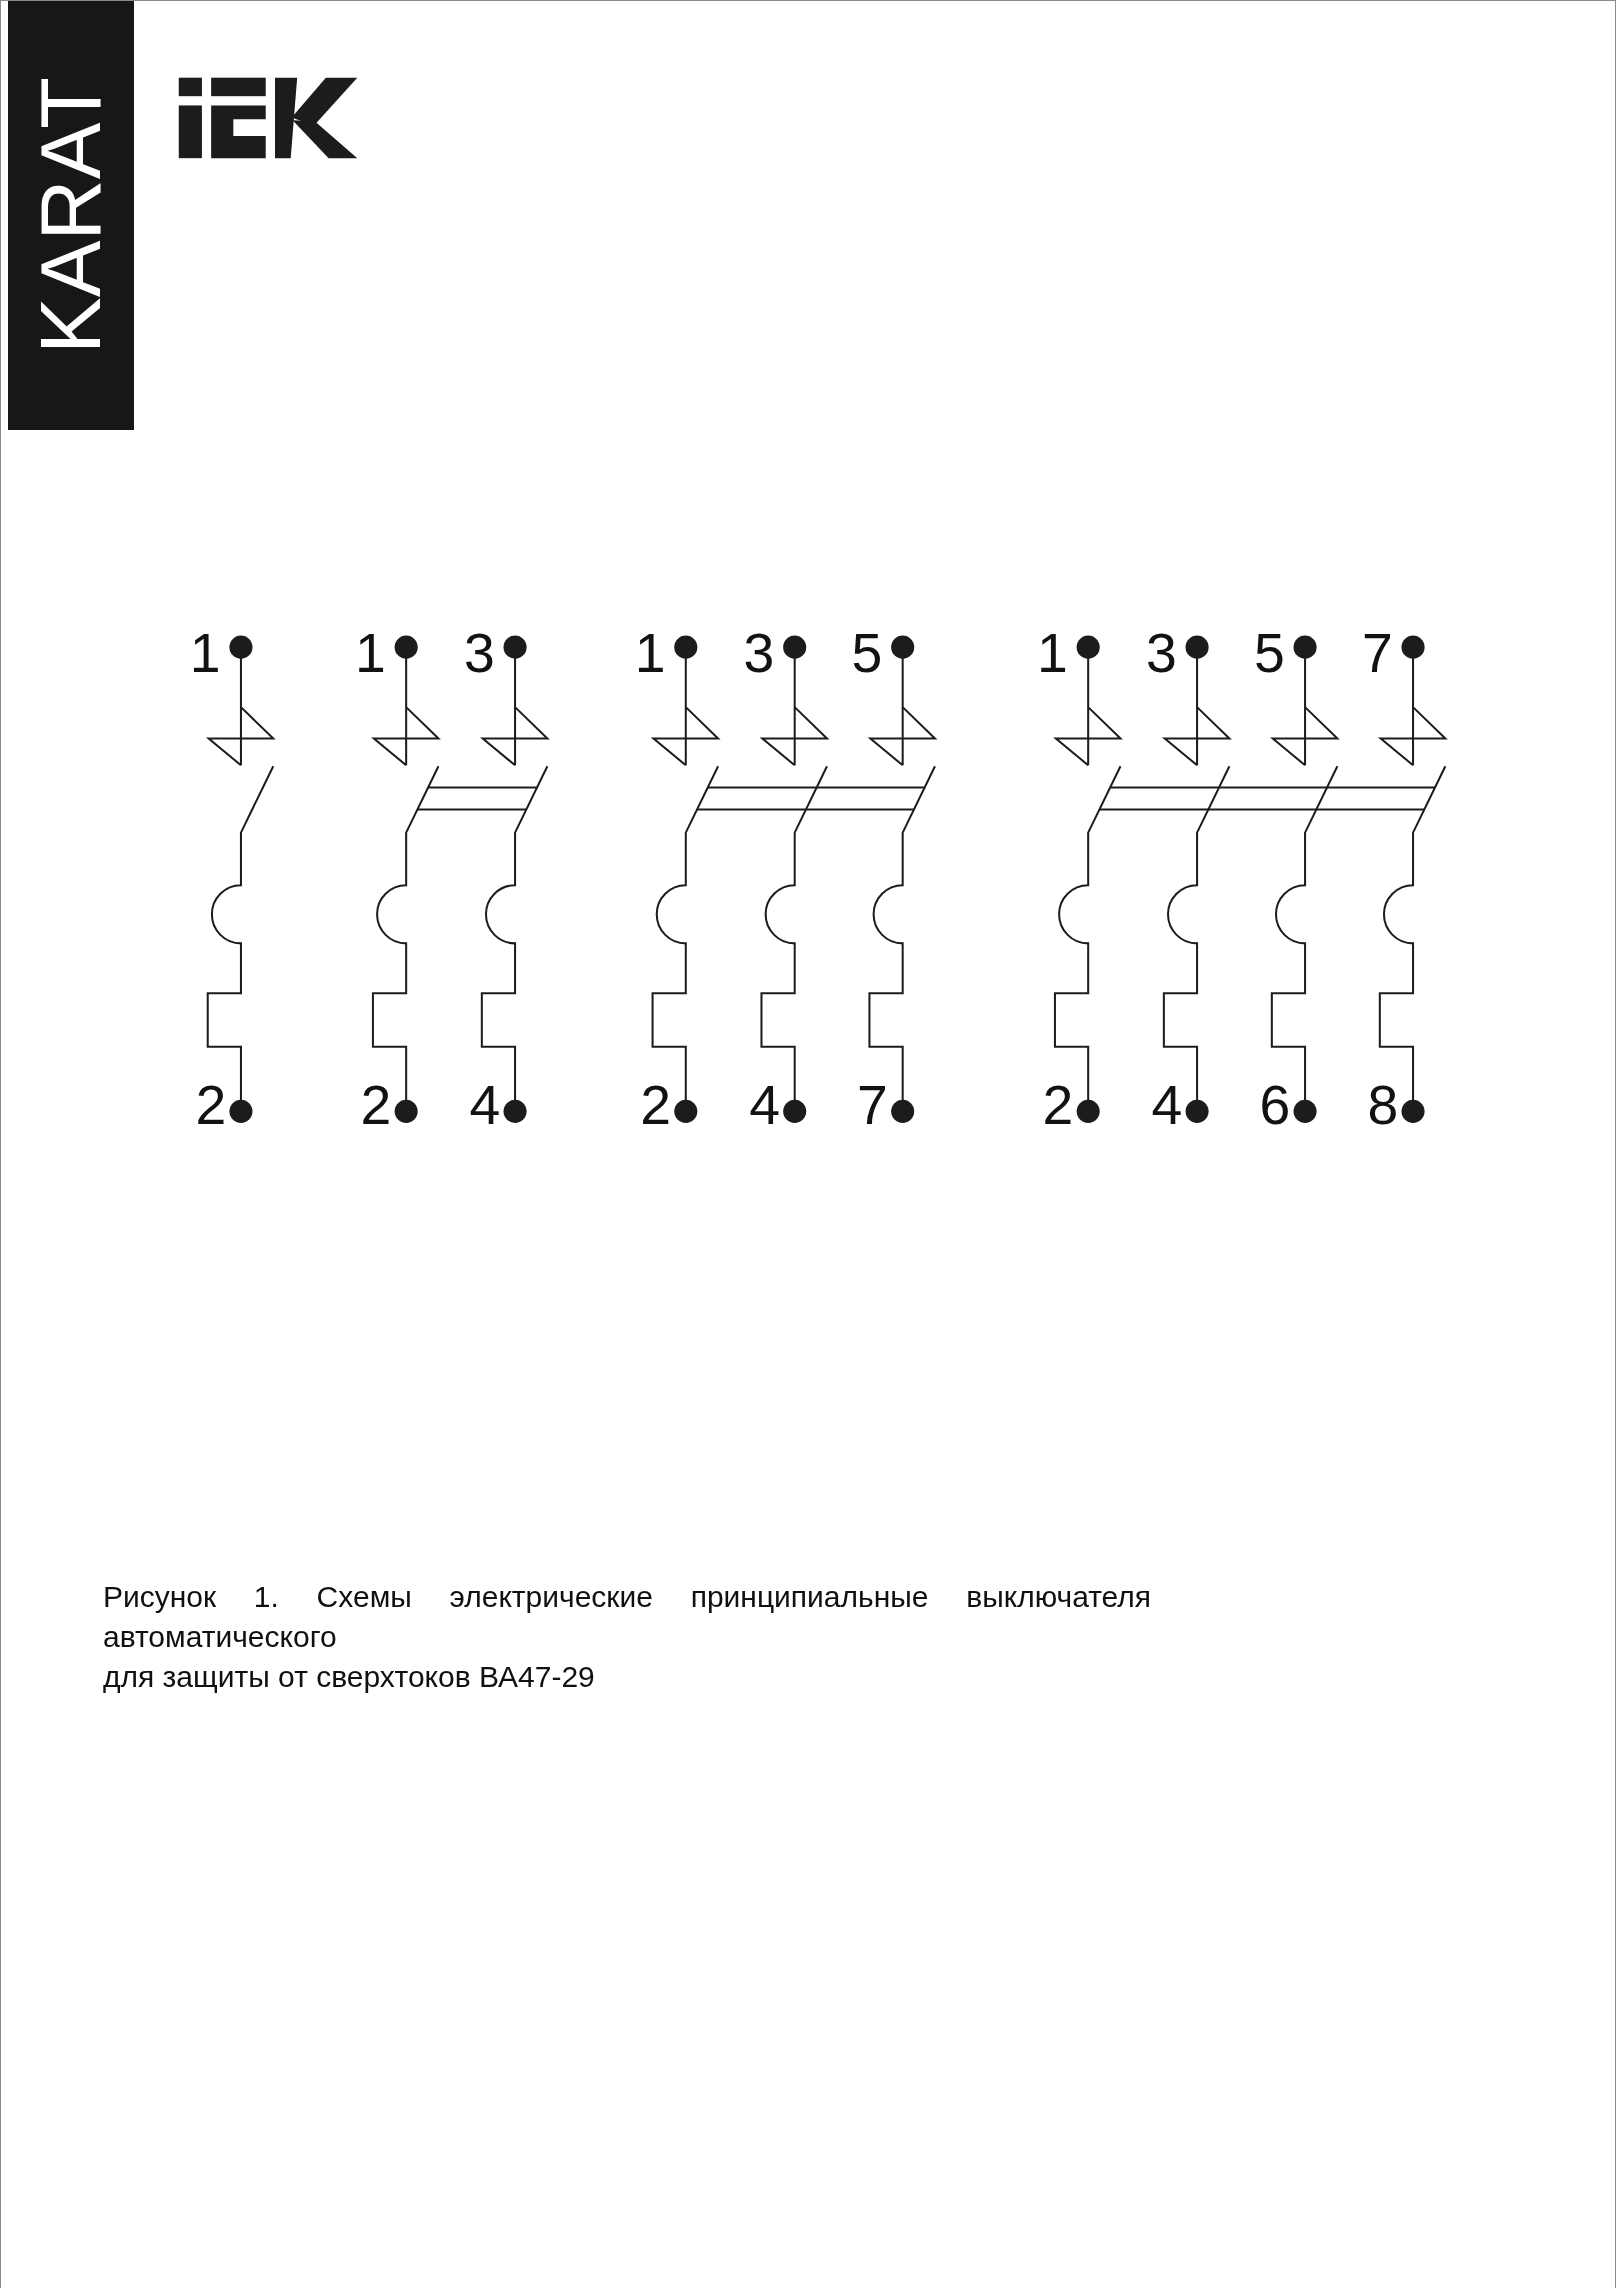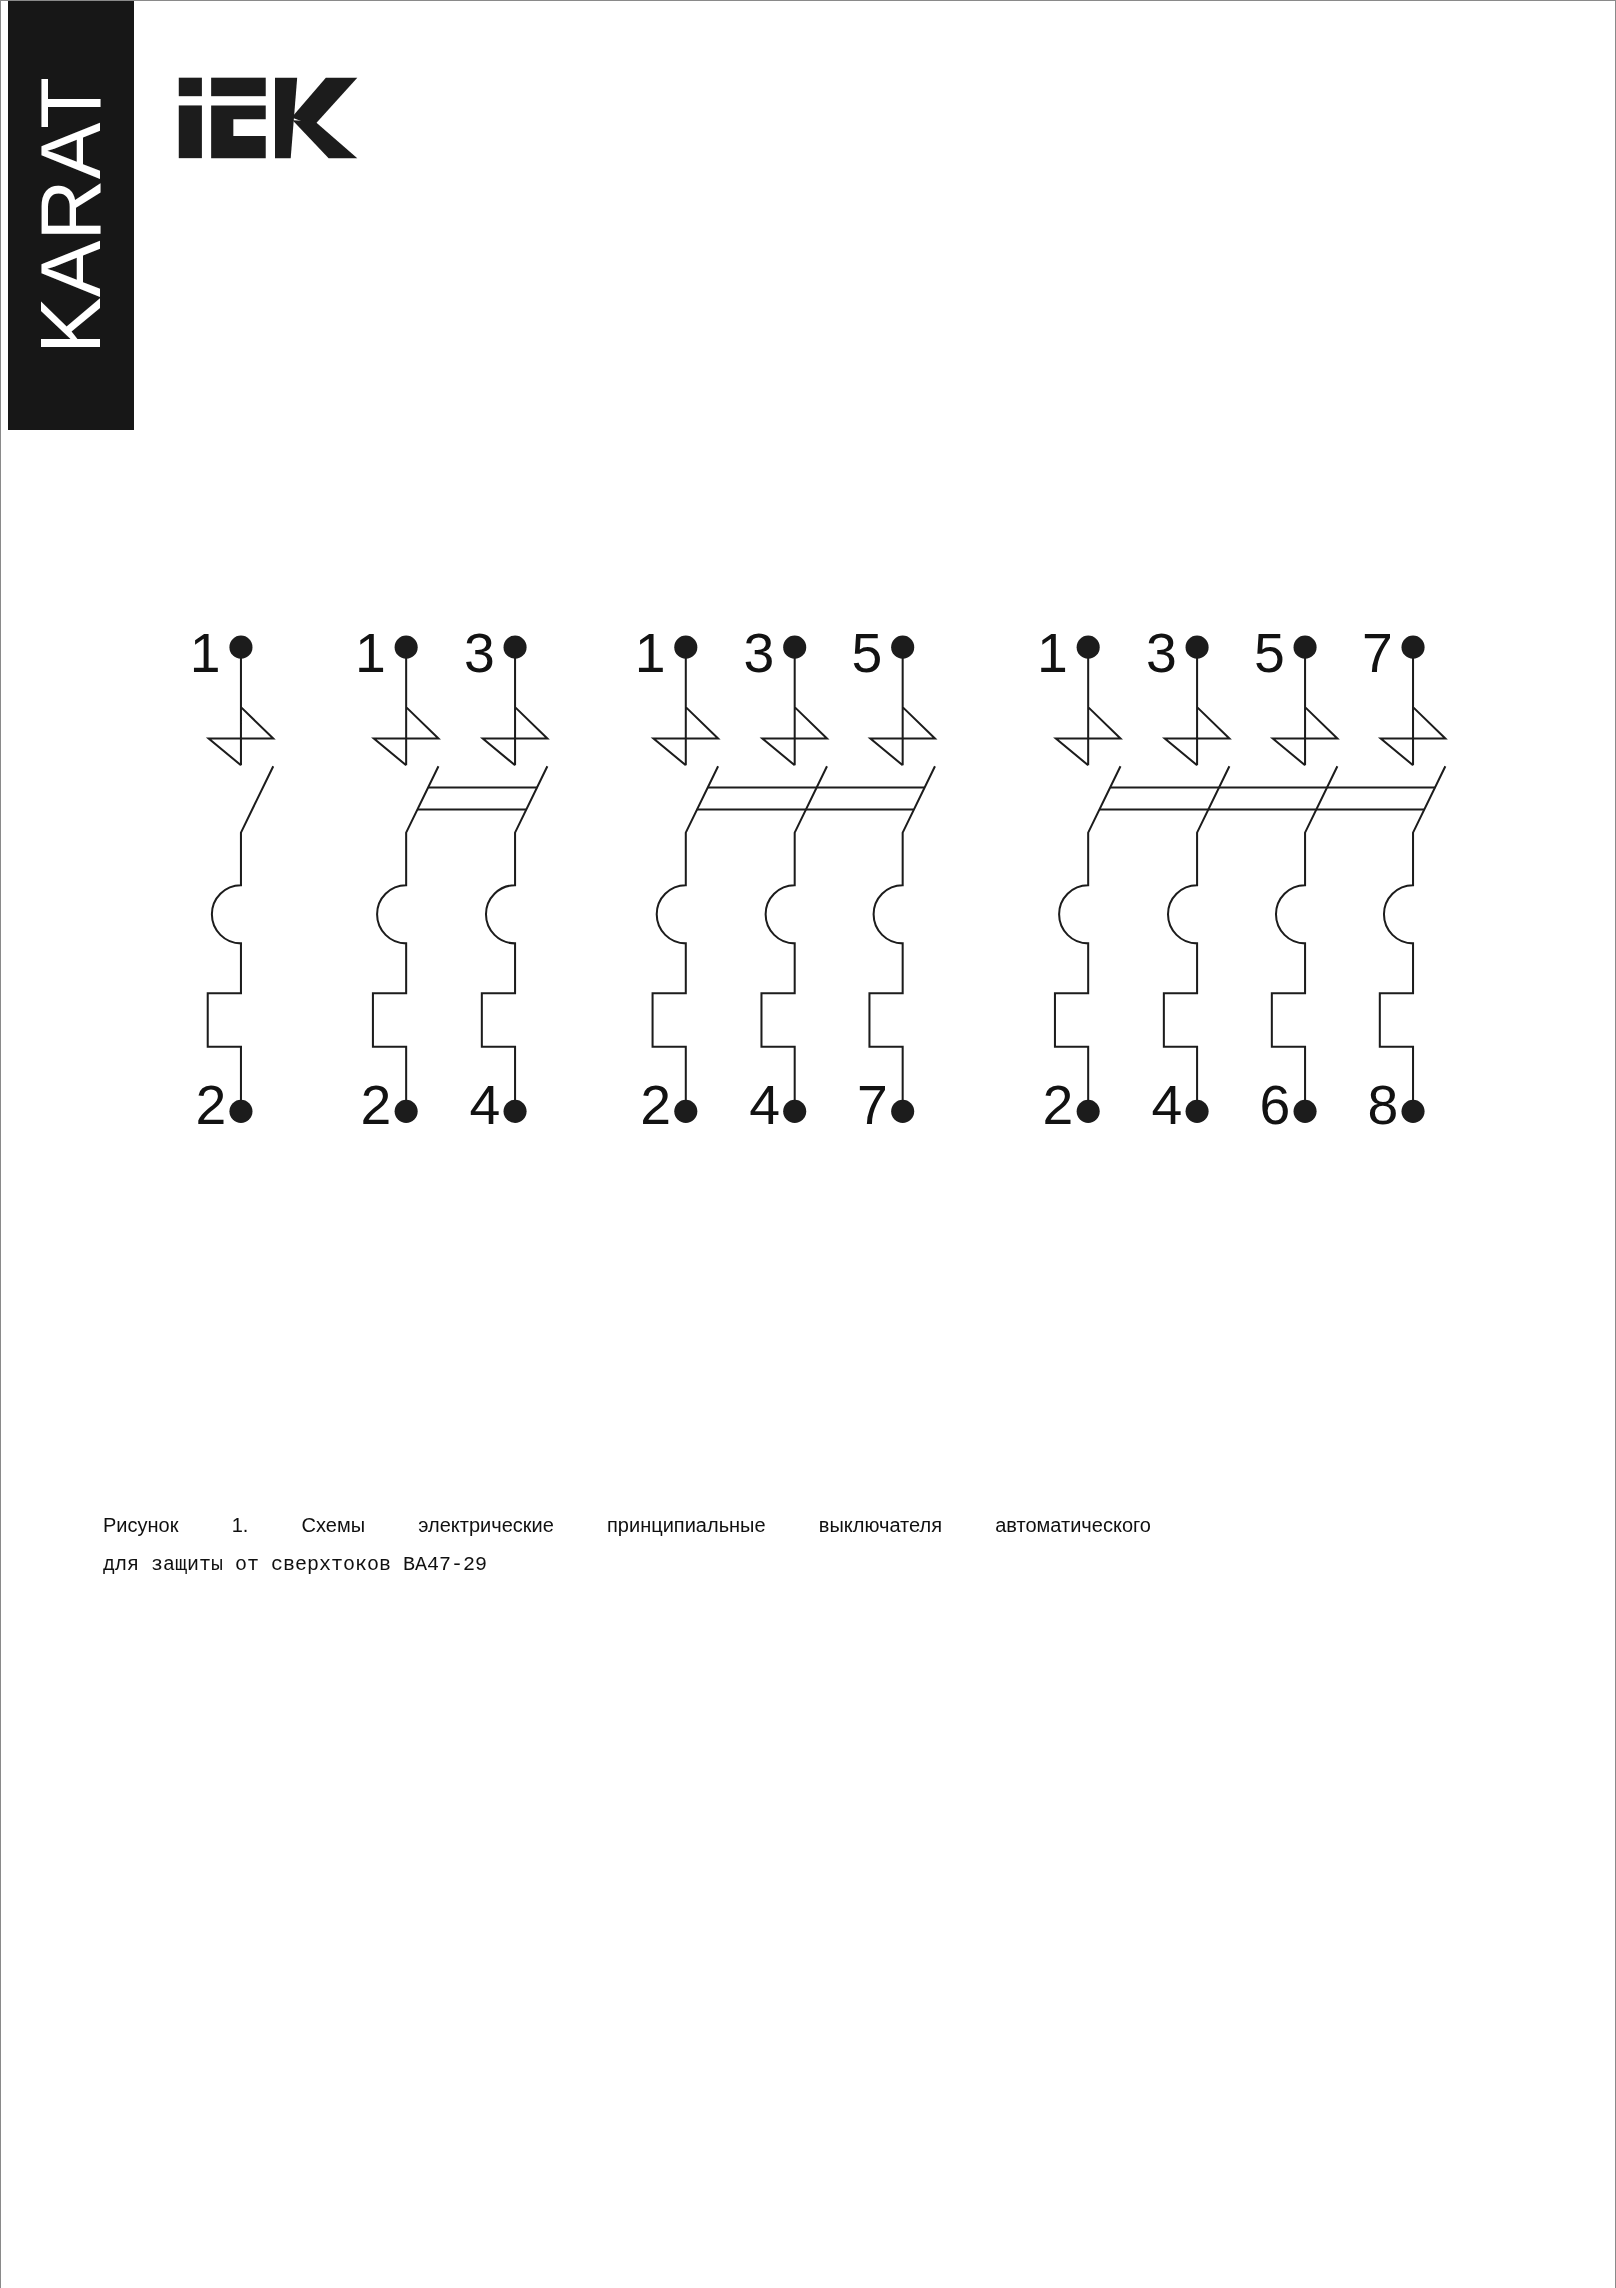--- a/index.html
+++ b/index.html
@@ -19,25 +19,25 @@
   .iek-logo{position:absolute;left:175px;top:72px;}
   .schematic{position:absolute;left:0;top:0;}
   .pole-path{fill:none;stroke:var(--ink,#1c1c1c);stroke-width:2.2;}
   .linkage{fill:none;stroke:var(--ink,#1c1c1c);stroke-width:2.2;}
   .terminal-dot{fill:var(--ink,#1c1c1c);stroke:none;}
   .terminal-label{
     font-family:"Liberation Sans",sans-serif;font-size:60px;fill:#121212;
     text-anchor:end;
   }
   .caption{
-    position:absolute;left:102px;top:1504px;width:1048px;
-    font-size:20px;line-height:40px;color:#101010;
+    position:absolute;left:102px;top:1576px;width:1048px;
+    font-size:30px;line-height:40px;color:#101010;
   }
   .caption-l1{text-align:justify;text-align-last:justify;}
-  .caption-l2{text-align:left;font-family:Liberation Mono, monospace;}
+  .caption-l2{text-align:left;}
 </style>
 </head>
 <body>
 
 <div id="page" style="--ink: #1c1c1c; --bar: #171717; --edge: #8a8a8a;">
 
   <div class="karat-bar">
     <div class="karat-text">KARAT</div>
   </div>
 

